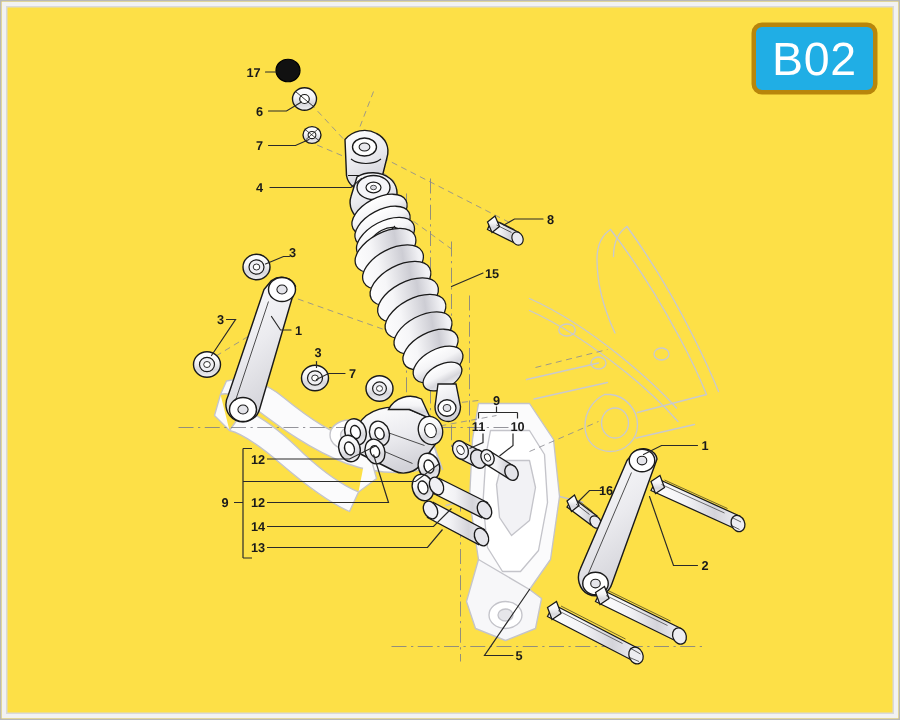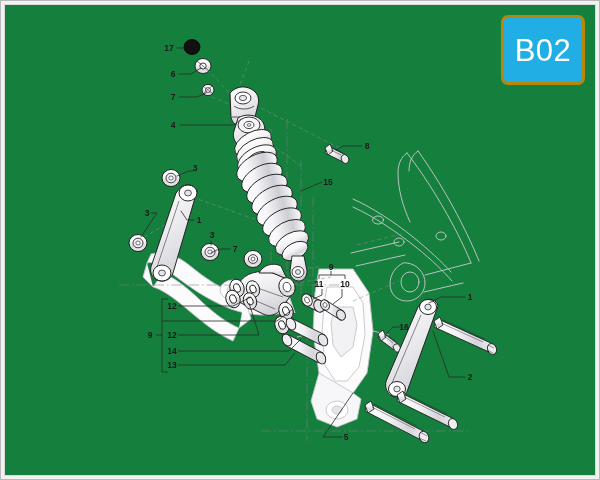--- a/index.html
+++ b/index.html
@@ -6,21 +6,21 @@
   html, body {
     margin: 0;
     padding: 0;
     background: #ffffff;
     font-family: "Liberation Sans", sans-serif;
   }
   #viewport {
     position: relative;
     width: 600px;
     height: 480px;
-    background: #15803d;
+    background: #fde047;
     box-sizing: border-box;
     border: 1px solid #b8b8b8;
     overflow: hidden;
   }
   #viewport::before {
     content: "";
     position: absolute;
     left: 0; top: 0; right: 0; bottom: 0;
     border: 3px solid #f2f2f2;
     box-shadow: inset 0 0 0 1px #d9d9d9;
@@ -31,21 +31,21 @@
     position: absolute;
     left: 0; top: 0;
     width: 600px;
     height: 480px;
   }
   #badge {
     position: absolute;
     right: 14px;
     top: 14px;
     width: 84px;
-    height: 70px;
+    height: 48px;
     background: #20aee5;
     border: 3px solid #b8860b;
     border-radius: 7px;
     display: flex;
     align-items: center;
     justify-content: center;
     z-index: 30;
     box-sizing: border-box;
   }
   #badge span {

